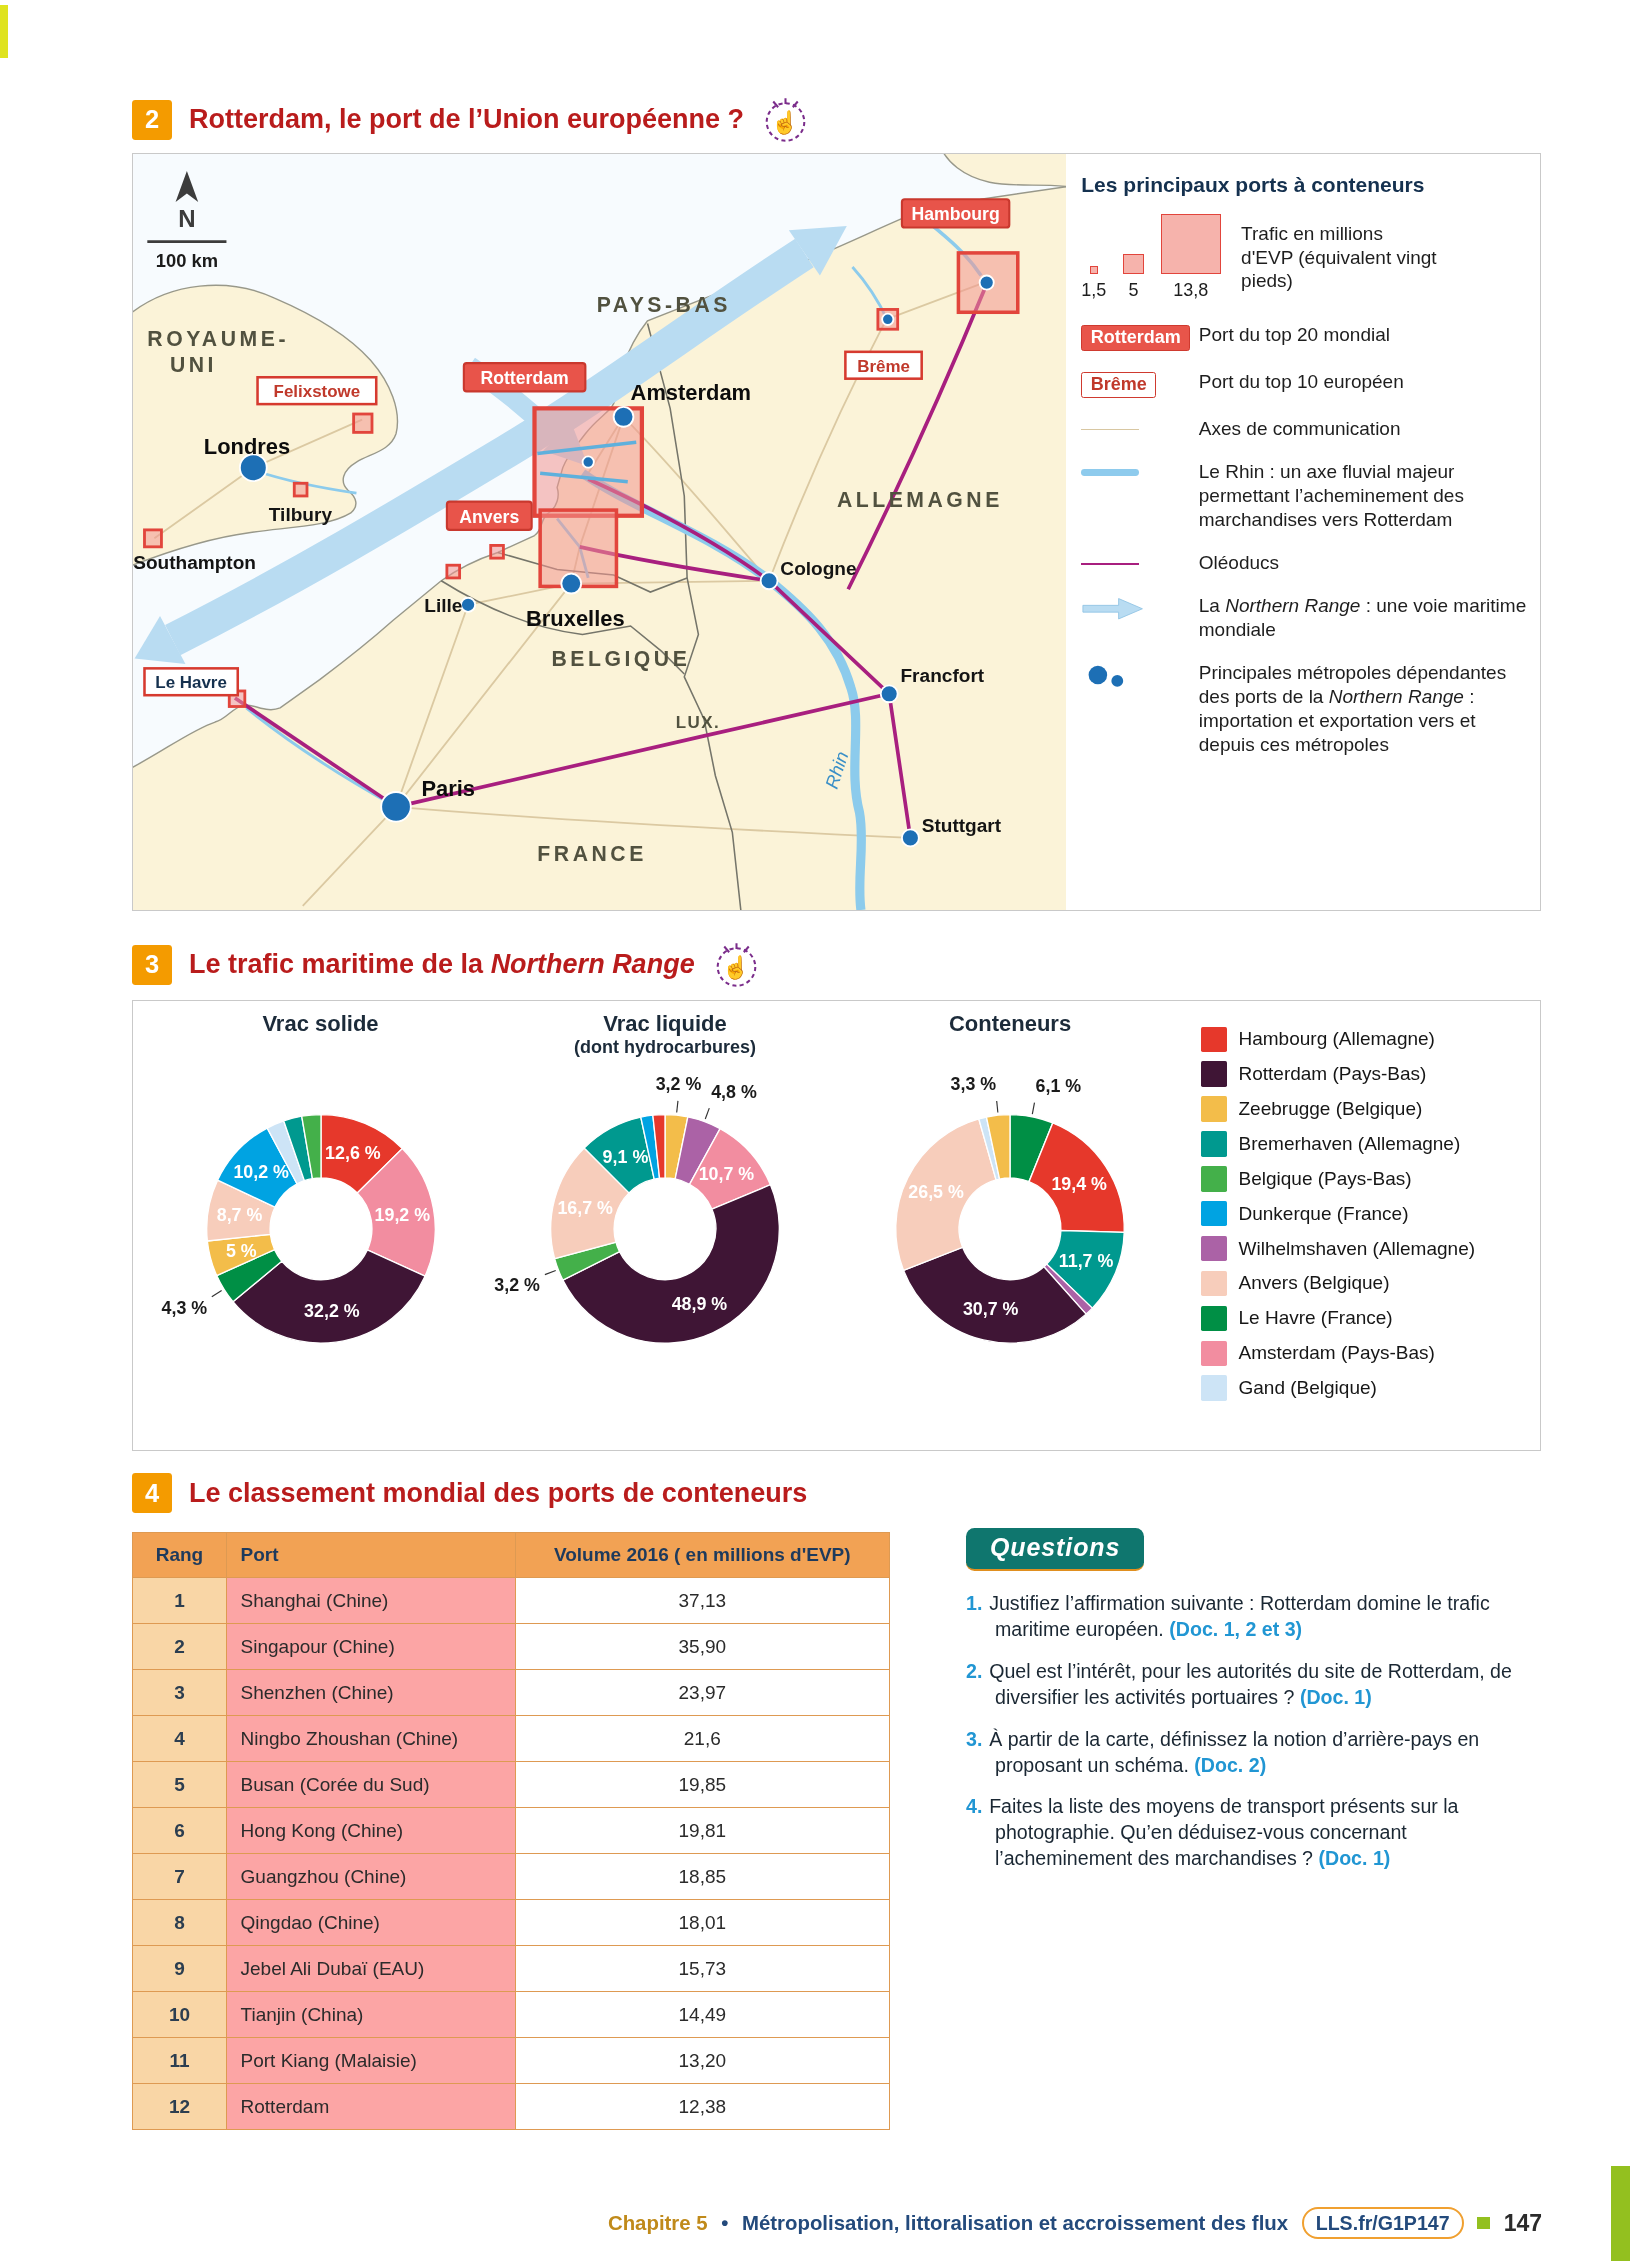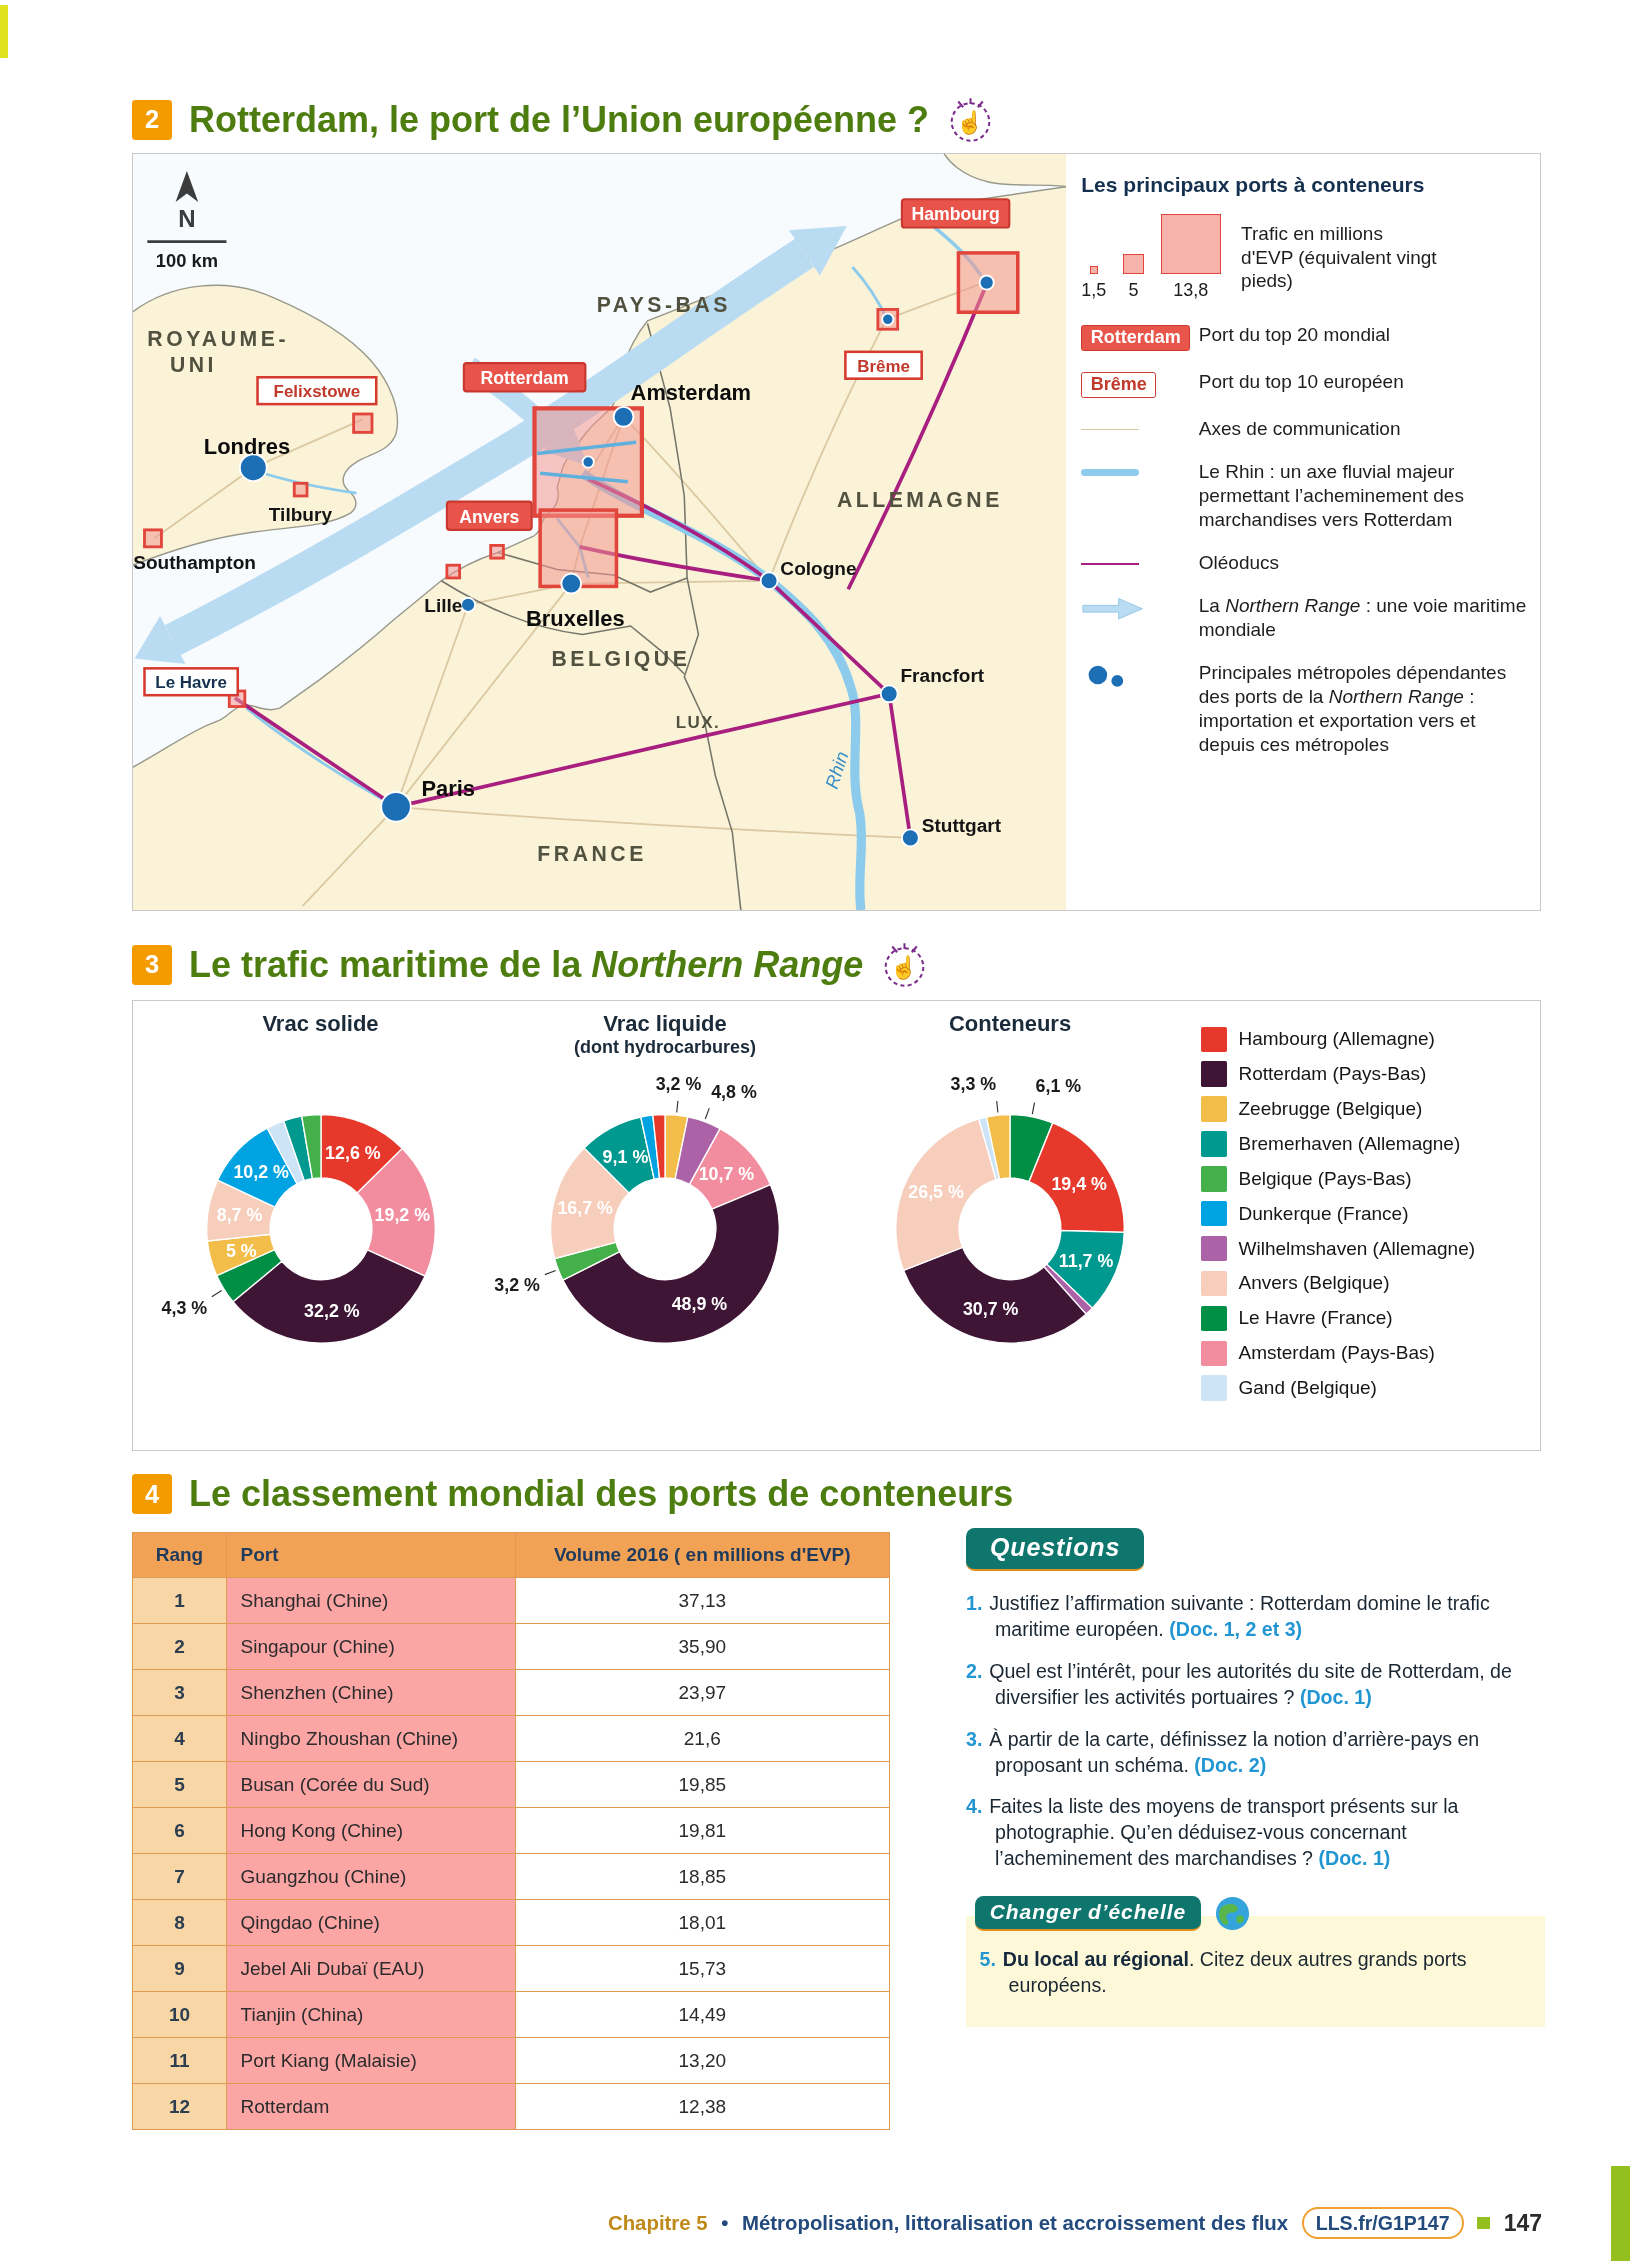--- a/index.html
+++ b/index.html
@@ -4,21 +4,21 @@
 <style>
   *{box-sizing:border-box;margin:0;padding:0;}
   html,body{background:#ffffff;}
   body{position:relative;width:1635px;height:2261px;font-family:"Liberation Sans",sans-serif;color:#1e2d3d;overflow:hidden;}
 
   .accent-tl{position:absolute;left:0;top:5.1px;width:7.7px;height:53px;background:#dfe31f;}
   .accent-br{position:absolute;right:5.1px;bottom:0;width:19px;height:95px;background:#93c01f;}
 
   .sec-head{position:absolute;left:132px;display:flex;align-items:center;gap:17px;}
   .sec-num{width:40px;height:40px;background:#f49b00;color:#fff;font-weight:bold;font-size:25.5px;display:flex;align-items:center;justify-content:center;border-radius:3.4px;flex:0 0 40px;}
-  .sec-title{font-size:36px;font-weight:bold;color:#4d7c0f;}
+  .sec-title{font-size:27px;font-weight:bold;color:#b91c1c;}
   .sec-title i{font-style:italic;}
   .hand-icon{display:inline-block;width:49px;height:49px;}
 
   .fig{position:absolute;border:1.3px solid #c9c9c9;background:#fff;}
   #fig-map{left:132px;top:153px;width:1409px;height:758px;}
   .map-svg{position:absolute;left:0;top:0;width:933px;height:756px;display:block;}
 
   
   .country{font-size:15px;font-weight:bold;fill:#51513f;letter-spacing:2.5px;}
   .city{font-size:13.5px;font-weight:bold;fill:#141414;}
@@ -557,33 +557,20 @@
 
       <div class="q-item"><span class="q-num">1.</span><span class="q-text">Justifiez l’affirmation suivante : Rotterdam domine le trafic maritime européen. </span><span class="q-ref">(Doc. 1, 2 et 3)</span></div>
 
       <div class="q-item"><span class="q-num">2.</span><span class="q-text">Quel est l’intérêt, pour les autorités du site de Rotterdam, de diversifier les activités portuaires ? </span><span class="q-ref">(Doc. 1)</span></div>
 
       <div class="q-item"><span class="q-num">3.</span><span class="q-text">À partir de la carte, définissez la notion d’arrière-pays en proposant un schéma. </span><span class="q-ref">(Doc. 2)</span></div>
 
       <div class="q-item"><span class="q-num">4.</span><span class="q-text">Faites la liste des moyens de transport présents sur la photographie. Qu’en déduisez-vous concernant l’acheminement des marchandises ? </span><span class="q-ref">(Doc. 1)</span></div>
     </div>
 
-  <div class="scale-block">
-    <div class="scale-head">
-      <div class="q-ribbon small">Changer d’échelle</div>
-      <span class="globe">
-        <svg viewBox="0 0 40 40" width="39" height="39">
-          <circle cx="20" cy="20" r="17" fill="#35a3dc"></circle>
-          <path d="M8 14 C13 10 20 9 24 12 C28 15 24 19 19 19 C14 19 12 23 15 27 C17 30 15 33 11 31 C6 27 5 19 8 14 Z" fill="#59b64a"></path>
-          <path d="M26 22 C30 21 33 24 31 28 C29 31 24 31 24 27 C24 25 24 23 26 22 Z" fill="#59b64a"></path>
-        </svg>
-      </span>
-    </div>
-    <div class="q-item"><span class="q-num">5.</span><b class="q-bold">Du local au régional</b><span class="q-text">. Citez deux autres grands ports européens.</span></div>
-  </div>
 </div>
 
 <div class="footer">
   <span class="f-chapter">Chapitre 5</span>
   <span class="f-sep">•</span>
   <span class="f-text">Métropolisation, littoralisation et accroissement des flux</span>
   <span class="f-chip">LLS.fr/G1P147</span>
   <span class="f-square"></span>
   <span class="f-page">147</span>
 </div>

